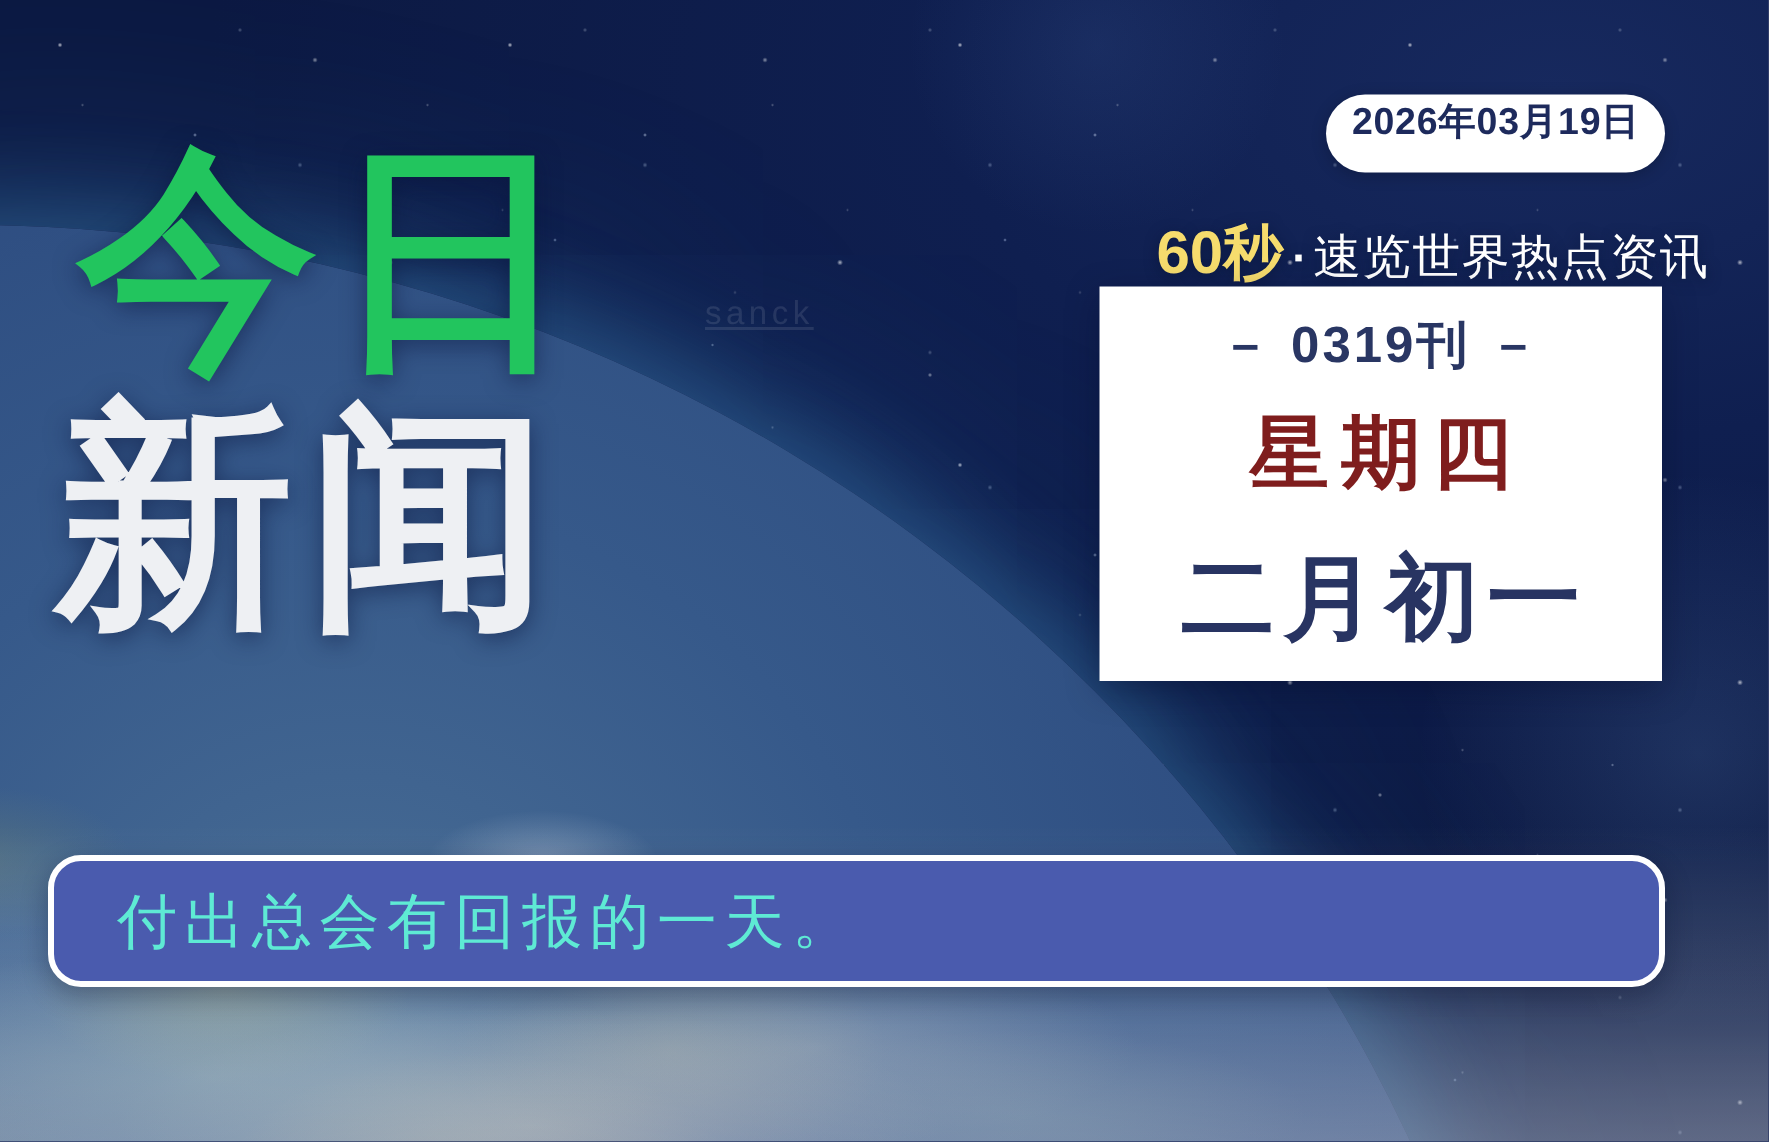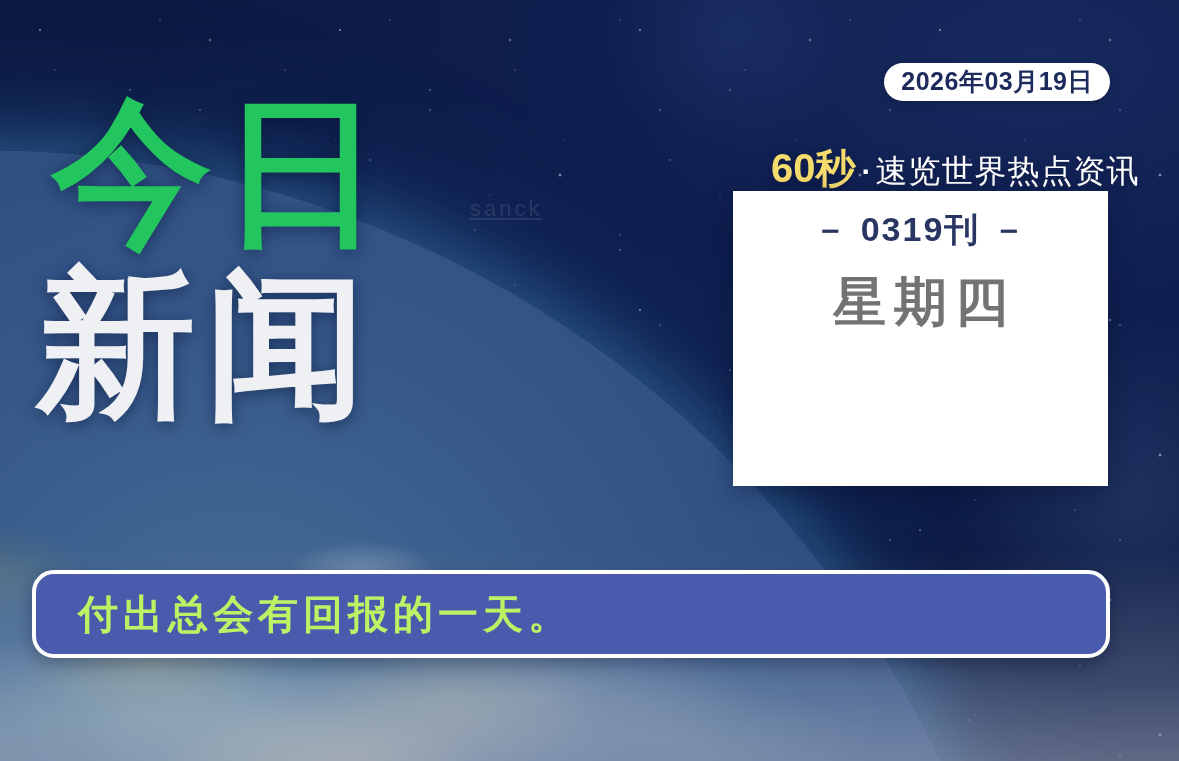--- a/index.html
+++ b/index.html
@@ -161,21 +161,21 @@
     text-shadow:0 3px 16px rgba(10,20,60,.55);
   }
 
   
   .date-pill {
     position:absolute; right:69px; top:63px;
     z-index:8;
     background:#FFFFFF;
     color:#1d2a5c;
     border-radius:999px;
-    padding:4px 17px 6px;
+    padding:4px 17px 20px;
     font-size:25px;
     font-weight:700;
     letter-spacing:.5px;
     line-height:1.12;
     box-shadow:0 2px 10px rgba(0,0,0,.22);
     white-space:nowrap;
   }
 
   
   .tagline {
@@ -201,39 +201,39 @@
     color:#FFFFFF;
     font-size:32px;
     font-weight:400;
     letter-spacing:1px;
   }
 
   
   .card {
     position:absolute;
     left:733px; top:191px;
-    width:375px; height:295px;
+    width:375px; height:263px;
     background:#FFFFFF;
     z-index:8;
     display:flex;
     flex-direction:column;
     align-items:center;
     box-shadow:0 6px 22px rgba(5,12,40,.35);
   }
   .card-issue {
     margin-top:16px;
     color:#293663;
     font-size:34px;
     font-weight:700;
     letter-spacing:2px;
     white-space:nowrap;
   }
   .card-weekday {
     margin-top:14px;
-    color:#737373;
+    color:#7f1d1d;
     font-size:53px;
     font-weight:700;
     letter-spacing:8px;
     text-indent:8px;
     white-space:nowrap;
   }
   .card-lunar {
     margin-top:18px;
     color:#283462;
     font-size:62px;
@@ -249,23 +249,23 @@
     left:32px; top:570px;
     width:1078px; height:88px;
     background:#4A5BAE;
     border:4px solid #FFFFFF;
     border-radius:22px;
     z-index:8;
     display:flex; align-items:center;
     box-shadow:0 6px 18px rgba(5,12,40,.33);
   }
   .quote-text {
-    color:#bef264;
+    color:#5eead4;
     font-size:40px;
-    font-weight:700;
+    font-weight:400;
     letter-spacing:5px;
     margin-left:42px;
     white-space:nowrap;
   }
 
   
   .watermark {
     position:absolute;
     left:470px; top:196px;
     color:rgba(255,255,255,.10);
@@ -303,19 +303,20 @@
 
   <div class="tagline">
     <span class="sec">60秒</span>
     <span class="dot">·</span>
     <span class="rest">速览世界热点资讯</span>
   </div>
 
   <div class="card">
     <div class="card-issue">－ 0319刊 －</div>
     <div class="card-weekday">星期四</div>
+    <div class="card-lunar">二月初一</div>
   </div>
 
   <div class="quote">
     <div class="quote-text">付出总会有回报的一天。</div>
   </div>
 
 </div>
 
 </body></html>

